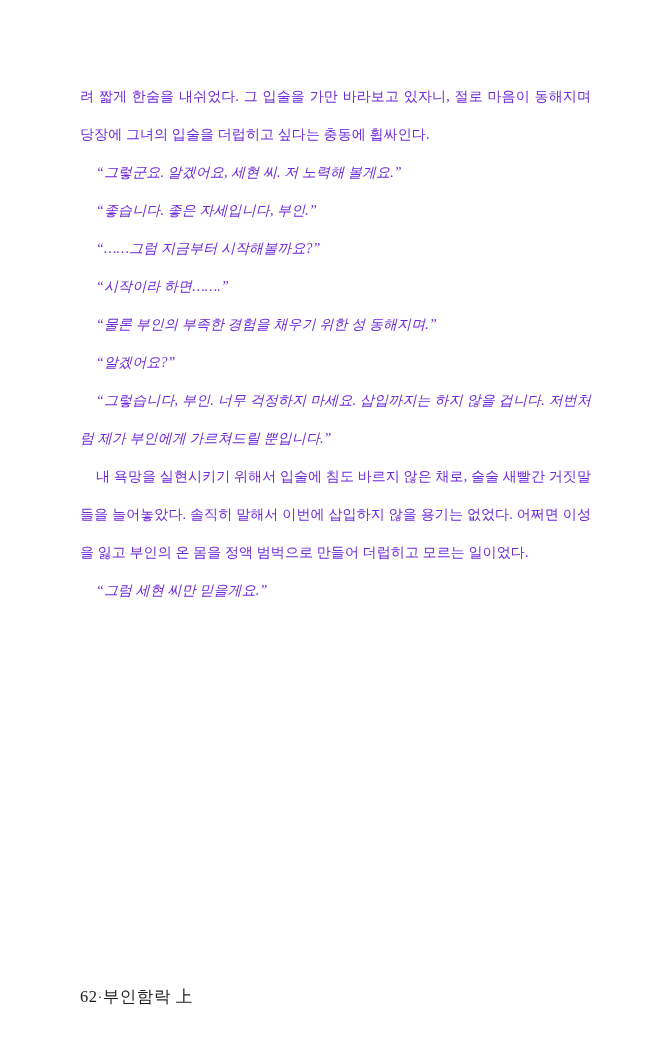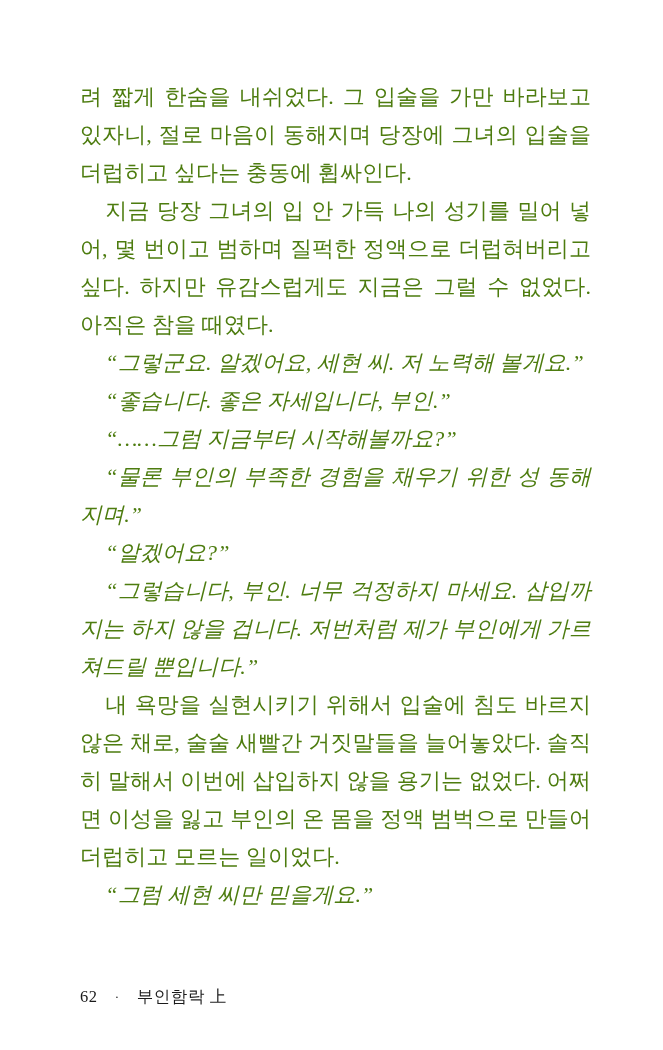--- a/index.html
+++ b/index.html
@@ -15,26 +15,26 @@
     overflow: hidden;
   }
   .page {
     position: relative;
     width: 663px;
     height: 1050px;
     box-sizing: border-box;
     padding: 78px 72px 0 80px;
   }
   .body-text {
-    font-size: 22px;
+    font-size: 14px;
     line-height: 38px;
     text-align: justify;
     text-justify: inter-character;
     letter-spacing: 0.1px;
-    color: #4d7c0f;
+    color: #6d28d9;
   }
   .para {
     margin: 0;
     text-indent: 0;
   }
   .para.indent {
     text-indent: 1.15em;
   }
   .para.quote {
     text-indent: 1.15em;
@@ -42,42 +42,42 @@
   }
   .footer {
     position: absolute;
     left: 80px;
     bottom: 42px;
     font-size: 16.5px;
     letter-spacing: 0.6px;
     color: #1b1b1b;
     display: flex;
     align-items: center;
-    gap: 17px;
+    gap: 0;
   }
   .footer .dot {
     font-size: 13px;
     line-height: 1;
     position: relative;
     top: -1px;
   }
   .footer .pagenum {
     font-family: "Liberation Serif", serif;
   }
 </style>
 </head>
 <body>
 
 <div class="page">
   <div class="body-text">
     <p class="para">려 짧게 한숨을 내쉬었다. 그 입술을 가만 바라보고 있자니, 절로 마음이 동해지며 당장에 그녀의 입술을 더럽히고 싶다는 충동에 휩싸인다.</p>
-    <p class="para indent">지금 당장 그녀의 입 안 가득 나의 성기를 밀어 넣어, 몇 번이고 범하며 질퍽한 정액으로 더럽혀버리고 싶다. 하지만 유감스럽게도 지금은 그럴 수 없었다. 아직은 참을 때였다.</p>
     <p class="para quote">“그렇군요. 알겠어요, 세현 씨. 저 노력해 볼게요.”</p>
     <p class="para quote">“좋습니다. 좋은 자세입니다, 부인.”</p>
     <p class="para quote">“……그럼 지금부터 시작해볼까요?”</p>
+    <p class="para quote">“시작이라 하면…….”</p>
     <p class="para quote">“물론 부인의 부족한 경험을 채우기 위한 성 동해지며.”</p>
     <p class="para quote">“알겠어요?”</p>
     <p class="para quote">“그렇습니다, 부인. 너무 걱정하지 마세요. 삽입까지는 하지 않을 겁니다. 저번처럼 제가 부인에게 가르쳐드릴 뿐입니다.”</p>
     <p class="para indent">내 욕망을 실현시키기 위해서 입술에 침도 바르지 않은 채로, 술술 새빨간 거짓말들을 늘어놓았다. 솔직히 말해서 이번에 삽입하지 않을 용기는 없었다. 어쩌면 이성을 잃고 부인의 온 몸을 정액 범벅으로 만들어 더럽히고 모르는 일이었다.</p>
     <p class="para quote">“그럼 세현 씨만 믿을게요.”</p>
   </div>
 
   <div class="footer">
     <span class="pagenum">62</span>
     <span class="dot">·</span>

